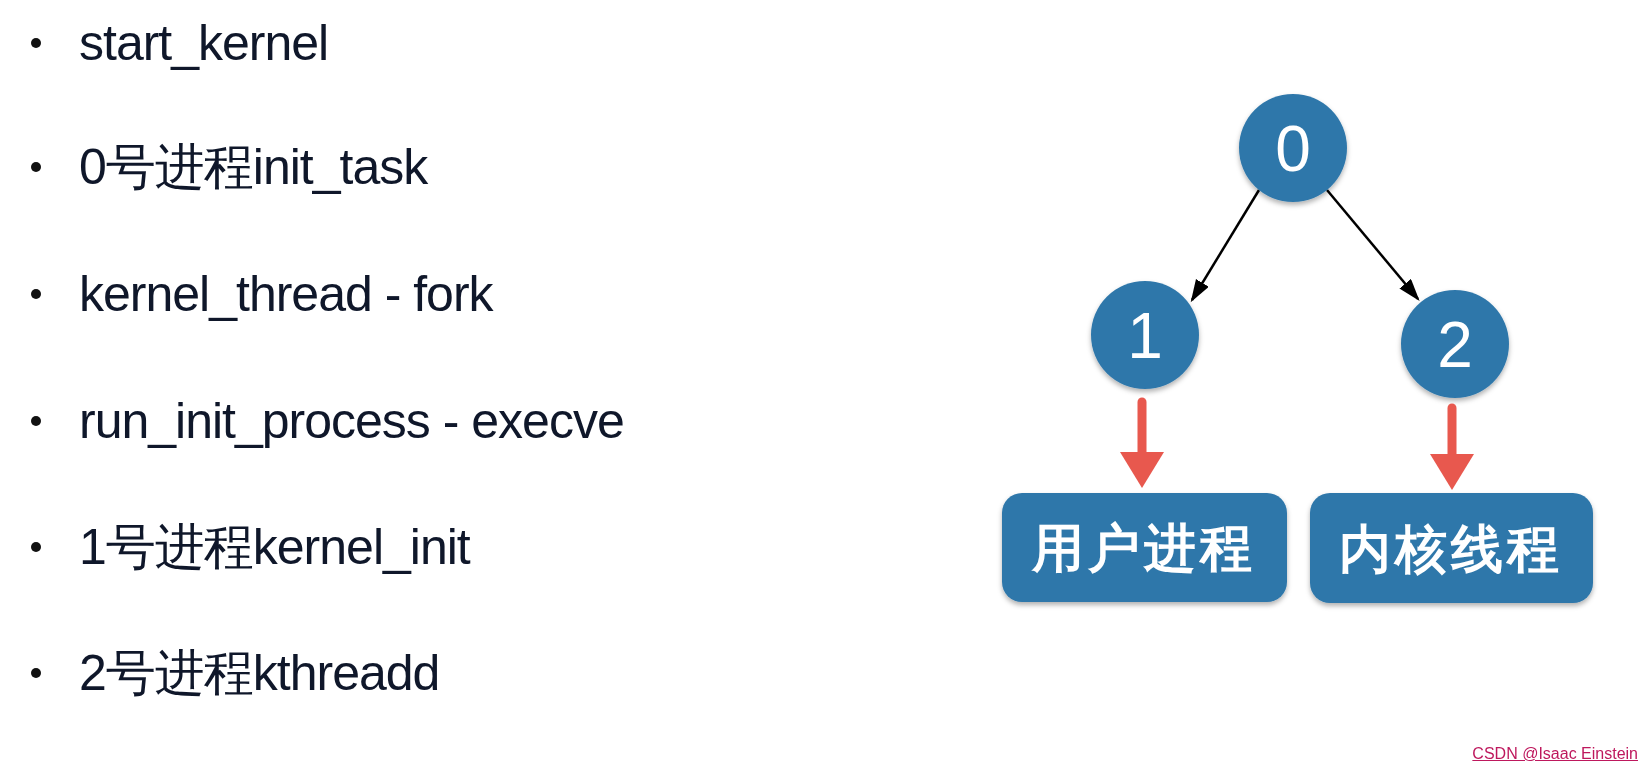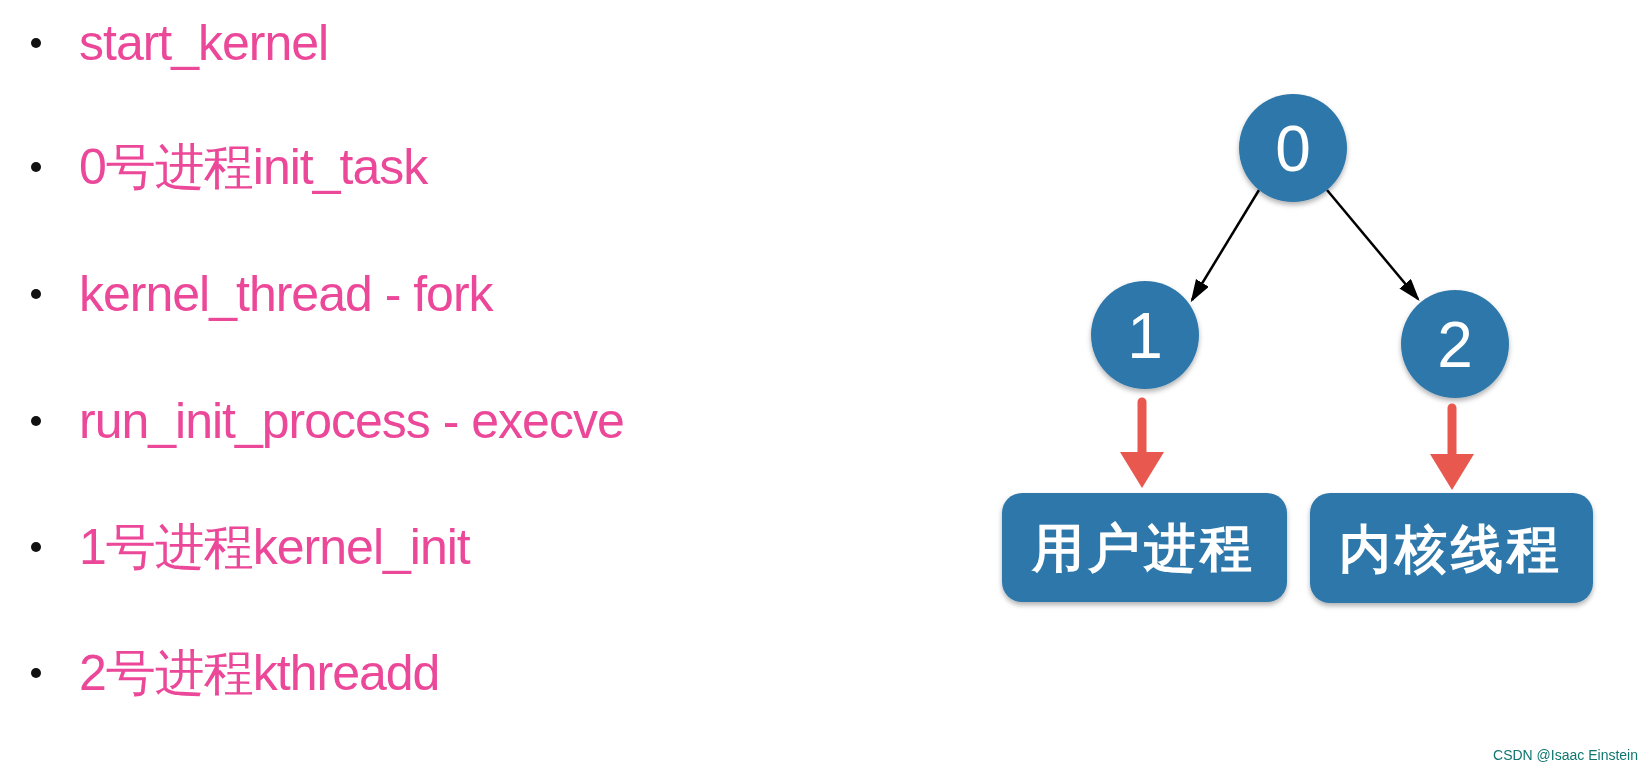--- a/index.html
+++ b/index.html
@@ -32,21 +32,21 @@
     height: 10px;
     border-radius: 50%;
     background: #111111;
   }
   .bullet-text {
     position: absolute;
     left: 79px;
     top: 0;
     font-size: 50px;
     line-height: 62px;
-    color: #ec4899;
+    color: #0f172a;
     letter-spacing: -1px;
   }
   .row-1 { top: 12px; }
   .row-2 { top: 136px; }
   .row-3 { top: 263px; }
   .row-4 { top: 390px; }
   .row-5 { top: 516px; }
   .row-6 { top: 642px; }
   
   .diagram-svg {
@@ -72,22 +72,23 @@
   }
   .edge-line {
     stroke-width: 2.5;
     fill: none;
   }
   
   .watermark {
     position: absolute;
     right: 12px;
     bottom: 14px;
-    font-size: 14px;
-    color: #0f766e;
+    font-size: 16px;
+    color: #be185d;
+    text-decoration: underline;
   }
 </style>
 </head>
 <body>
 
 <div class="slide">
 
   <div class="bullet-row row-1">
     <span class="bullet-dot"></span>
     <span class="bullet-text">start_kernel</span>

